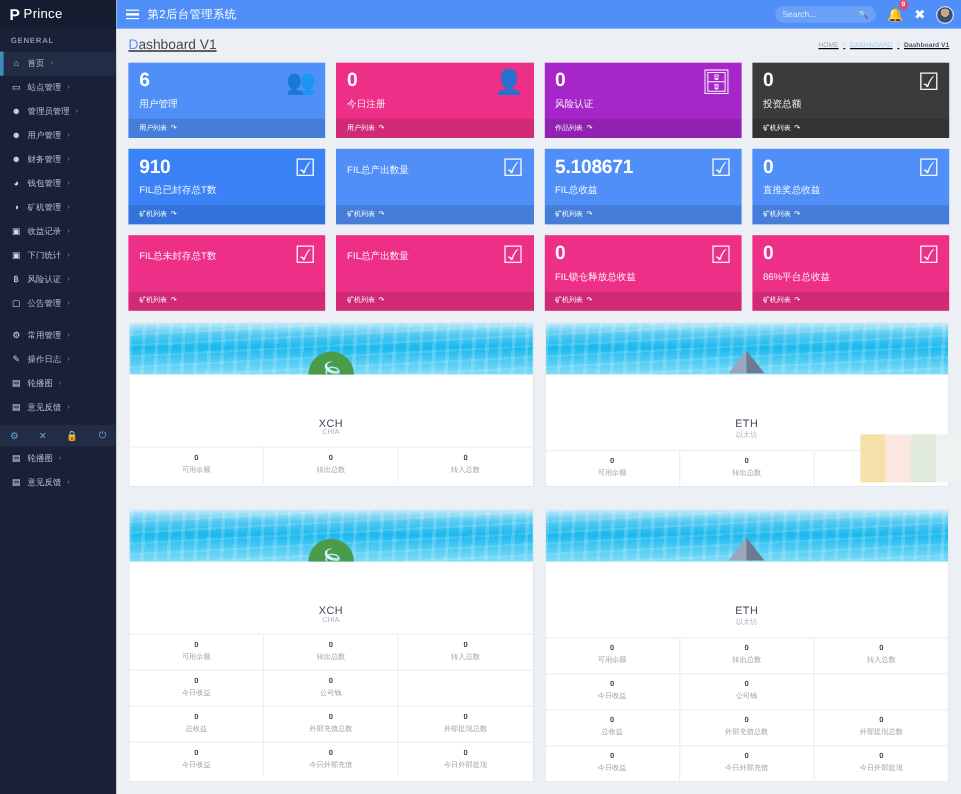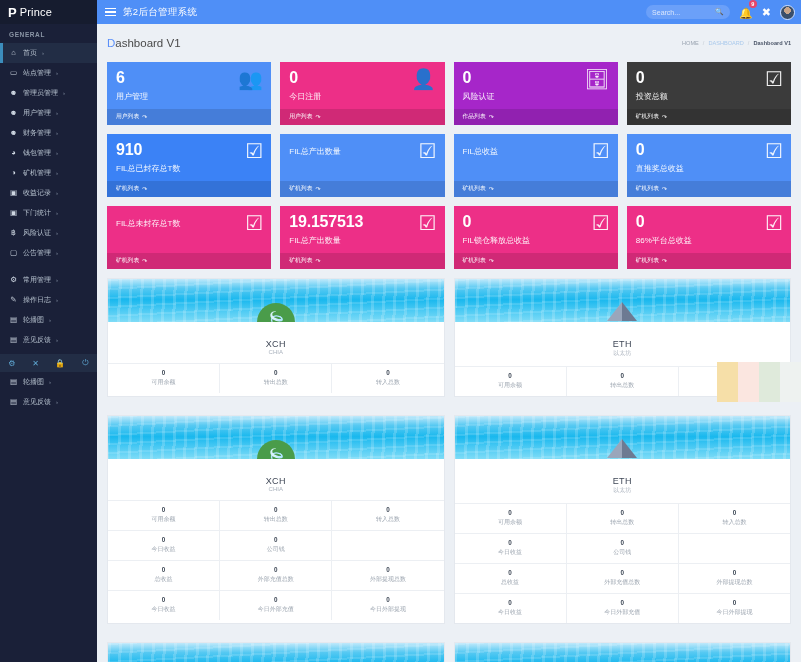--- a/index.html
+++ b/index.html
@@ -93,22 +93,22 @@
     text-align: center; padding: 0 1px; font-weight: bold;
   }
   .expand-ico { font-size: 11px; color: #fff; cursor: pointer; }
   .avatar {
     width: 15px; height: 15px; border-radius: 50%;
     background: radial-gradient(circle at 50% 35%, #c9a58a 0 32%, #3a4f6b 33% 100%);
     border: 1px solid #cfe0ff; cursor: pointer;
   }
 
   .page-head {
-    height: 38px; display: flex; align-items: center;
-    padding: 0 10px; background: #ecf0f5;
+    height: 28px; display: flex; align-items: center;
+    padding: 0 10px; background: #ecf0f5; text-decoration: underline;
   }
   .page-title { font-size: 11.5px; color: #4a4a4a; font-weight: 400; }
   .page-title .lead { color: #5b8ff9; }
   .crumbs { margin-left: auto; display: flex; align-items: center; gap: 4px; font-size: 5.6px; }
   .crumbs a { color: #9aa4b1; text-decoration: none; }
   .crumbs a.link { color: #a9c9ec; }
   .crumbs .sep { color: #c3cad3; }
   .crumbs .cur { color: #4a5568; font-weight: bold; }
 
   .scroll { height: 616px; overflow: hidden; padding: 0 10px 10px 10px; }
@@ -151,21 +151,21 @@
     display: flex; align-items: center; justify-content: center;
   }
   .logo-circle {
     width: 38px; height: 38px; border-radius: 50%;
     display: flex; align-items: center; justify-content: center;
     font-size: 20px; color: #fff;
   }
   .logo-xch { background: #4a9c4a; }
   .logo-usdt { background: #26a17b; }
   .logo-dark { background: #0d1021; }
-  .coin-title { text-align: center; padding-top: 17px; font-size: 9px; color: #3f4756; letter-spacing: .4px; }
+  .coin-title { text-align: center; padding-top: 36px; font-size: 9px; color: #3f4756; letter-spacing: .4px; }
   .coin-sub { text-align: center; font-size: 6px; color: #aab2bd; padding-bottom: 8px; }
   .stat-row { display: flex; border-top: 1px solid #eceff3; }
   .stat-cell {
     flex: 1; text-align: center; padding: 5px 2px 6px 2px;
     border-right: 1px solid #eceff3;
   }
   .stat-cell:last-child { border-right: none; }
   .stat-val { font-size: 6.3px; font-weight: bold; color: #3c4654; }
   .stat-lab { font-size: 6px; color: #9aa3ae; margin-top: 2px; }
   .stat-cell.blank { }
@@ -391,20 +391,21 @@
               <div class="card-lab">FIL总产出数量</div>
               <div class="card-ico">☑</div>
             </div>
             <div class="card-foot">
               <span>矿机列表</span>
               <span class="arr">↷</span>
             </div>
           </div>
           <div class="card" style="background:#4f8ff7">
             <div class="card-body">
+              <div class="card-num">5.108671</div>
               <div class="card-lab">FIL总收益</div>
               <div class="card-ico">☑</div>
             </div>
             <div class="card-foot">
               <span>矿机列表</span>
               <span class="arr">↷</span>
             </div>
           </div>
           <div class="card" style="background:#4f8ff7">
             <div class="card-body">
@@ -422,21 +423,20 @@
               <div class="card-lab">FIL总未封存总T数</div>
               <div class="card-ico">☑</div>
             </div>
             <div class="card-foot">
               <span>矿机列表</span>
               <span class="arr">↷</span>
             </div>
           </div>
           <div class="card" style="background:#ed2f87">
             <div class="card-body">
-              <div class="card-num">19.157513</div>
               <div class="card-lab">FIL总产出数量</div>
               <div class="card-ico">☑</div>
             </div>
             <div class="card-foot">
               <span>矿机列表</span>
               <span class="arr">↷</span>
             </div>
           </div>
           <div class="card" style="background:#ed2f87">
             <div class="card-body">

